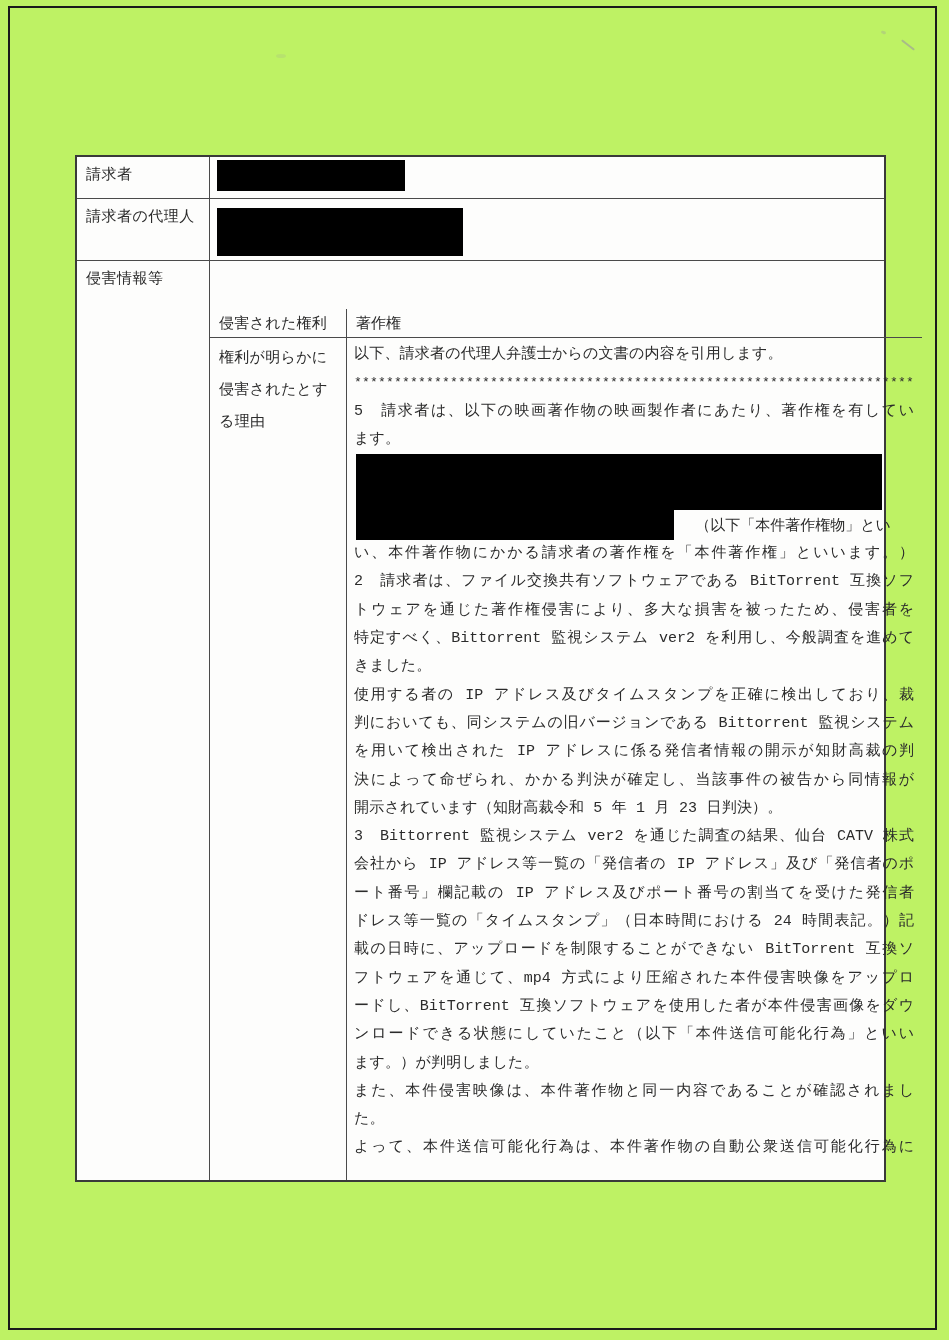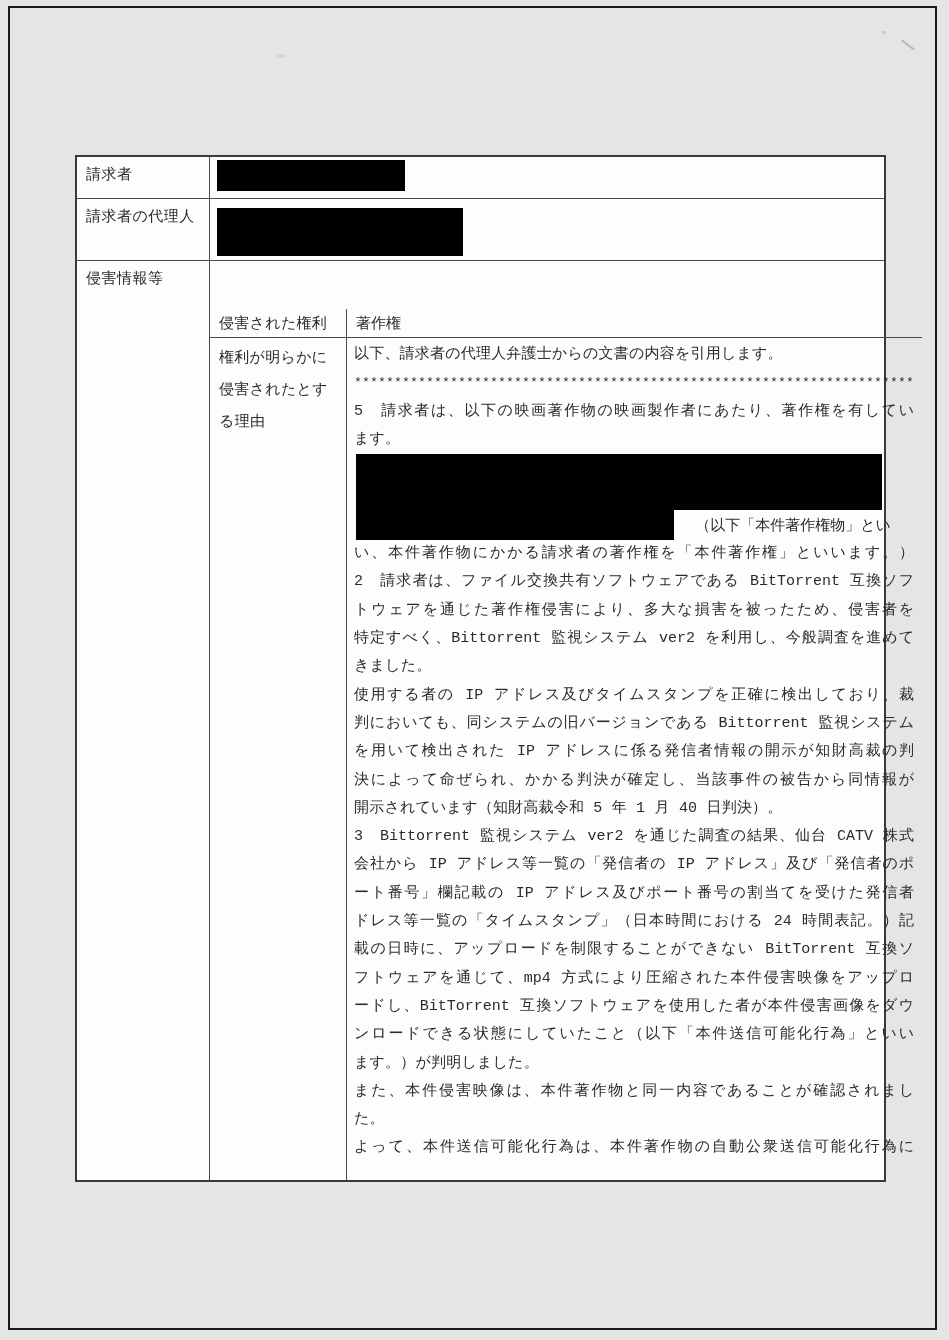--- a/index.html
+++ b/index.html
@@ -5,21 +5,21 @@
   * { margin: 0; padding: 0; box-sizing: border-box; }
   html, body { background: #ffffff; }
   body {
     font-family: "Liberation Serif", "DejaVu Serif", serif;
     color: #2b2b2b;
   }
   .page {
     position: relative;
     width: 949px;
     height: 1340px;
-    background: #e5e5e5;
+    background: #bef264;
     overflow: hidden;
   }
   
   .frame {
     position: absolute;
     left: 8px; top: 6px;
     width: 929px; height: 1324px;
     border: 2.5px solid #1b1b1b;
     background: transparent;
   }
@@ -165,21 +165,21 @@
               </div>
               <div class="line j">い、本件著作物にかかる請求者の著作権を「本件著作権」といいます。）</div>
               <div class="line j">2　請求者は、ファイル交換共有ソフトウェアである BitTorrent 互換ソフ</div>
               <div class="line j">トウェアを通じた著作権侵害により、多大な損害を被ったため、侵害者を</div>
               <div class="line j">特定すべく、Bittorrent 監視システム ver2 を利用し、今般調査を進めて</div>
               <div class="line">きました。</div>
               <div class="line j">使用する者の IP アドレス及びタイムスタンプを正確に検出しており、裁</div>
               <div class="line j">判においても、同システムの旧バージョンである Bittorrent 監視システム</div>
               <div class="line j">を用いて検出された IP アドレスに係る発信者情報の開示が知財高裁の判</div>
               <div class="line j">決によって命ぜられ、かかる判決が確定し、当該事件の被告から同情報が</div>
-              <div class="line">開示されています（知財高裁令和 5 年 1 月 40 日判決）。</div>
+              <div class="line">開示されています（知財高裁令和 5 年 1 月 23 日判決）。</div>
               <div class="line j">3　Bittorrent 監視システム ver2 を通じた調査の結果、仙台 CATV 株式</div>
               <div class="line j">会社から IP アドレス等一覧の「発信者の IP アドレス」及び「発信者のポ</div>
               <div class="line j">ート番号」欄記載の IP アドレス及びポート番号の割当てを受けた発信者</div>
               <div class="line j">ドレス等一覧の「タイムスタンプ」（日本時間における 24 時間表記。）記</div>
               <div class="line j">載の日時に、アップロードを制限することができない BitTorrent 互換ソ</div>
               <div class="line j">フトウェアを通じて、mp4 方式により圧縮された本件侵害映像をアップロ</div>
               <div class="line j">ードし、BitTorrent 互換ソフトウェアを使用した者が本件侵害画像をダウ</div>
               <div class="line j">ンロードできる状態にしていたこと（以下「本件送信可能化行為」といい</div>
               <div class="line">ます。）が判明しました。</div>
               <div class="line j">また、本件侵害映像は、本件著作物と同一内容であることが確認されまし</div>

